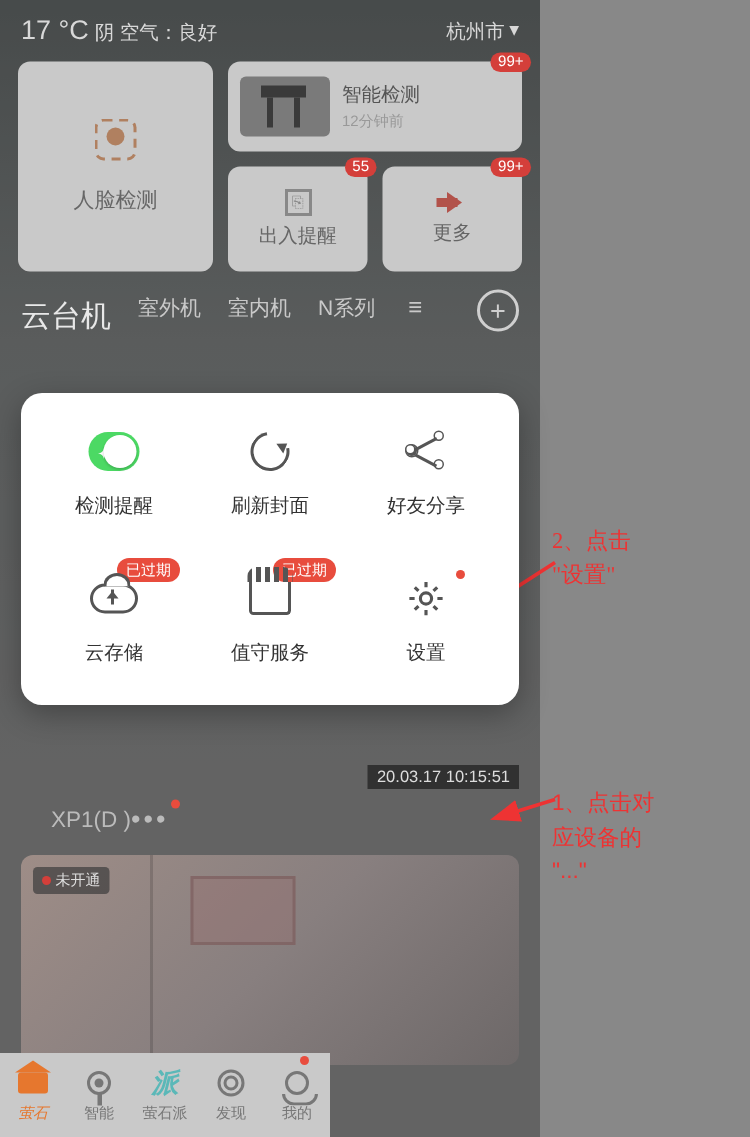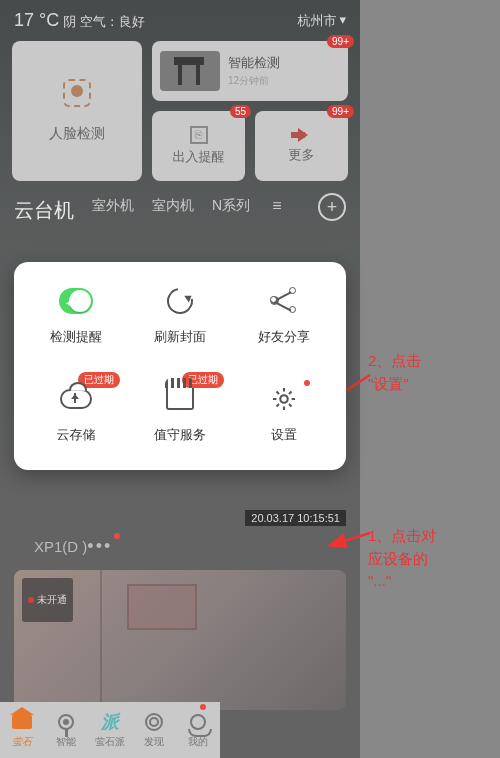--- a/index.html
+++ b/index.html
@@ -67,21 +67,21 @@
   .tag { position:absolute; top:-10px; right:8px; background:#e84c3d; color:#fff; font-size:10px; padding:1px 6px; border-radius:8px; }
   .reddot { position:absolute; width:6px; height:6px; background:#e84c3d; border-radius:50%; }
 
   .dev { position:absolute; left:14px; right:14px; top:510px; }
   .dev-ts { text-align:right; color:#ddd; font-size:11px; background:rgba(0,0,0,.5); padding:2px 6px; display:inline-block; float:right; }
   .dev-bar { clear:both; display:flex; align-items:center; padding:10px 4px 6px; color:#bbb; font-size:15px; position:relative;margin-left:16px; }
   .dots { font-size:18px; letter-spacing:2px; color:#bbb; position:relative; }
   .dots .reddot { top:-3px; right:-8px; }
 
   .feed { position:absolute; left:14px; right:14px; top:570px; height:140px; background:linear-gradient(135deg,#9e8d87,#887f7f 50%,#6d6868); border-radius:8px; overflow:hidden; }
-  .feed .pill { position:absolute; top:8px; left:8px; background:rgba(60,60,60,.7); color:#ddd; font-size:10px; padding:15px 6px; border-radius:3px; display:flex; align-items:center; gap:3px; }
+  .feed .pill { position:absolute; top:8px; left:8px; background:rgba(60,60,60,.7); color:#ddd; font-size:10px; padding:2px 6px; border-radius:3px; display:flex; align-items:center; gap:3px; }
   .feed .pill .d { width:6px; height:6px; background:#d43f3a; border-radius:50%; }
   .feed .wall { position:absolute; left:26%; top:0; bottom:0; width:2px; background:rgba(0,0,0,.15); }
   .feed .frame { position:absolute; left:34%; top:14px; width:70px; height:46px; background:rgba(150,110,110,.4); border:2px solid rgba(120,90,90,.6); }
 
   .bnav { position:absolute; left:0; right:140px; bottom:0; height:56px; background:#c9c9c9; display:flex; }
   .bitem { flex:1; display:flex; flex-direction:column; align-items:center; justify-content:center; gap:2px; font-size:10px; color:#777; position:relative; }
   .bitem.active { color:#e6772e;font-style:italic; }
   .bitem .bi { width:22px; height:22px; display:flex; align-items:center; justify-content:center; }
   .house { width:20px; height:14px; background:currentColor; position:relative; border-radius:2px; }
   .house::before { content:""; position:absolute; top:-8px; left:-2px; border:12px solid transparent; border-bottom:8px solid currentColor; border-top:none; }
@@ -256,21 +256,21 @@
     <div class="bitem">
         <span class="reddot"></span>
         <div class="bi">
           <div class="cam2"></div>
         </div>
         <span>我的</span>
       </div>
   </div>
 </div>
 
-<div class="annot annot1" style="white-space:pre-line;">2、点击
+<div class="annot annot1" style="white-space:pre-line;font-family:Liberation Serif, serif;">2、点击
 "设置"</div>
 <div class="annot annot2" style="white-space:pre-line;">1、点击对
 应设备的
 "..."</div>
 
 <div class="arrow" style="left:300px; top:370px;">
   <svg width="80" height="60">
       <defs>
         <marker id="ah" markerWidth="10" markerHeight="10" refX="2" refY="3" orient="auto">
           <path d="M0,0 L0,6 L8,3 z" fill="#e33"></path>

